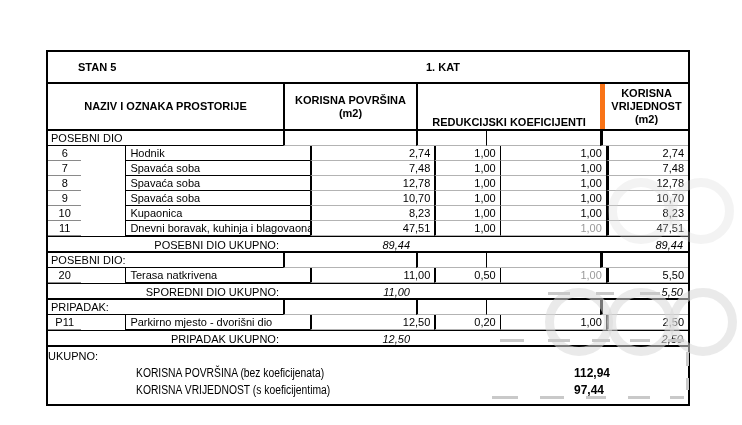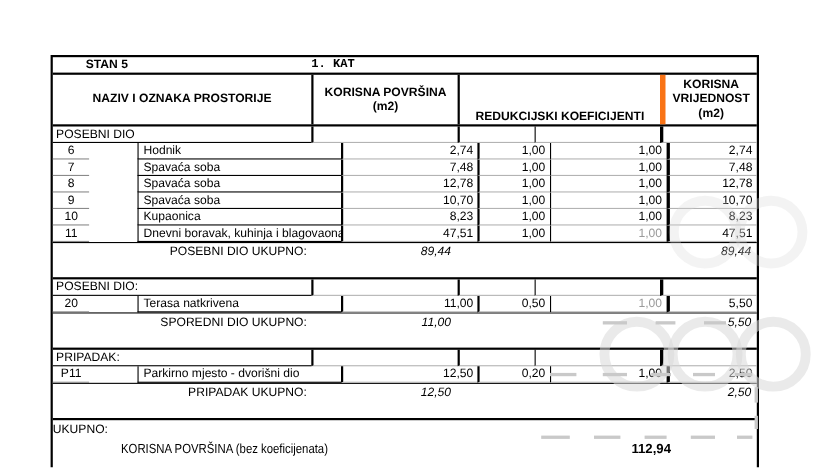--- a/index.html
+++ b/index.html
@@ -16,23 +16,23 @@
 
   
   .c-num{width:36px;}
   .c-name{width:199px;border-left:1px solid #000;margin-left:44px;}
   .c-pov{width:133px;border-left:2px solid #000;}
   .c-k1{width:70px;border-left:2px solid #000;}
   .c-k2{width:114px;border-left:1px solid #000;}
   .c-vri{width:88px;border-left:3px solid #000;}
 
   
-  .title-row{height:16px;border-bottom:2px solid #000;align-items:center;font-weight:bold;}
+  .title-row{height:32px;border-bottom:2px solid #000;align-items:center;font-weight:bold;}
   .title-stan{width:235px;padding-left:30px;}
-  .title-kat{width:320px;font-family:Liberation Mono, monospace;}
+  .title-kat{width:320px;text-align:center;}
 
   
   .head-row{height:47px;border-bottom:2px solid #000;font-weight:bold;text-align:center;}
   .head-cell{display:flex;flex-direction:column;justify-content:center;line-height:13px;}
   .h-naziv{width:235px;}
   .h-pov{width:133px;border-left:2px solid #000;}
   .h-red{width:184px;border-left:2px solid #000;justify-content:flex-end;}
   .h-vri{width:88px;border-left:5px solid #f97316;}
 
   
@@ -41,31 +41,31 @@
   .sec-row .c-pov,.sec-row .c-k1,.sec-row .c-k2,.sec-row .c-vri{border-bottom:1px solid #b3b3b3;}
 
   
   .data-row{height:15px;line-height:14px;}
   .data-row .c-num{text-align:center;border-bottom:1px solid #8a8a8a;}
   .data-row .c-name{padding-left:4px;border-bottom:1px solid #000;}
   .data-row .c-pov,.data-row .c-k1,.data-row .c-k2,.data-row .c-vri{
     text-align:right;padding-right:4px;border-bottom:1px solid #b3b3b3;}
 
   
-  .tot-row{height:34px;line-height:16px;border-top:1px solid #000;border-bottom:2px solid #000;font-style:italic;}
+  .tot-row{height:17px;line-height:16px;border-top:1px solid #000;border-bottom:2px solid #000;font-style:italic;}
   .tot-label{width:235px;text-align:right;padding-right:4px;font-style:normal;}
   .tot-pov{width:133px;text-align:right;padding-right:6px;}
   .tot-gap{width:184px;}
   .tot-vri{width:88px;text-align:right;padding-right:5px;}
 
   
   .grand{height:55px;padding-top:2px;}
   .g-line1{height:16px;line-height:15px;}
   .g-line{display:flex;height:17px;line-height:16px;font-size:12px;}
-  .g-label{flex:1;padding-left:62px;}
+  .g-label{flex:1;padding-left:88px;}
   .g-label span{display:inline-block;transform:scaleX(0.86);transform-origin:left center;white-space:nowrap;}
   .g-val{width:110px;text-align:left;padding-right:4px;font-weight:bold;}
 
   .wm-text{color:#9a9a9a;}
 
   
   .wm{position:absolute;pointer-events:none;}
   .wm-ring{border-radius:50%;border:9px solid #d8d8d8;opacity:.55;}
   .wm-ring.light{opacity:.3;}
   .wm-dash{background:#c9c9c9;}
@@ -208,20 +208,26 @@
     </div>
 
     <div class="grand">
       <div class="g-line1">UKUPNO:</div>
       <div class="g-line">
         <div class="g-label">
           <span>KORISNA POVRŠINA (bez koeficijenata)</span>
         </div>
         <div class="g-val">112,94</div>
       </div>
+      <div class="g-line">
+        <div class="g-label">
+          <span>KORISNA VRIJEDNOST (s koeficijentima)</span>
+        </div>
+        <div class="g-val">97,44</div>
+      </div>
     </div>
   </div>
 
   <div>
     <div class="wm wm-ring light" style="left:608px;top:178px;width:48px;height:48px;"></div>
     <div class="wm wm-ring light" style="left:668px;top:178px;width:48px;height:48px;"></div>
     <div class="wm wm-ring" style="left:545px;top:288px;width:50px;height:50px;"></div>
     <div class="wm wm-ring" style="left:607px;top:288px;width:50px;height:50px;"></div>
     <div class="wm wm-ring" style="left:669px;top:288px;width:50px;height:50px;"></div>
 

